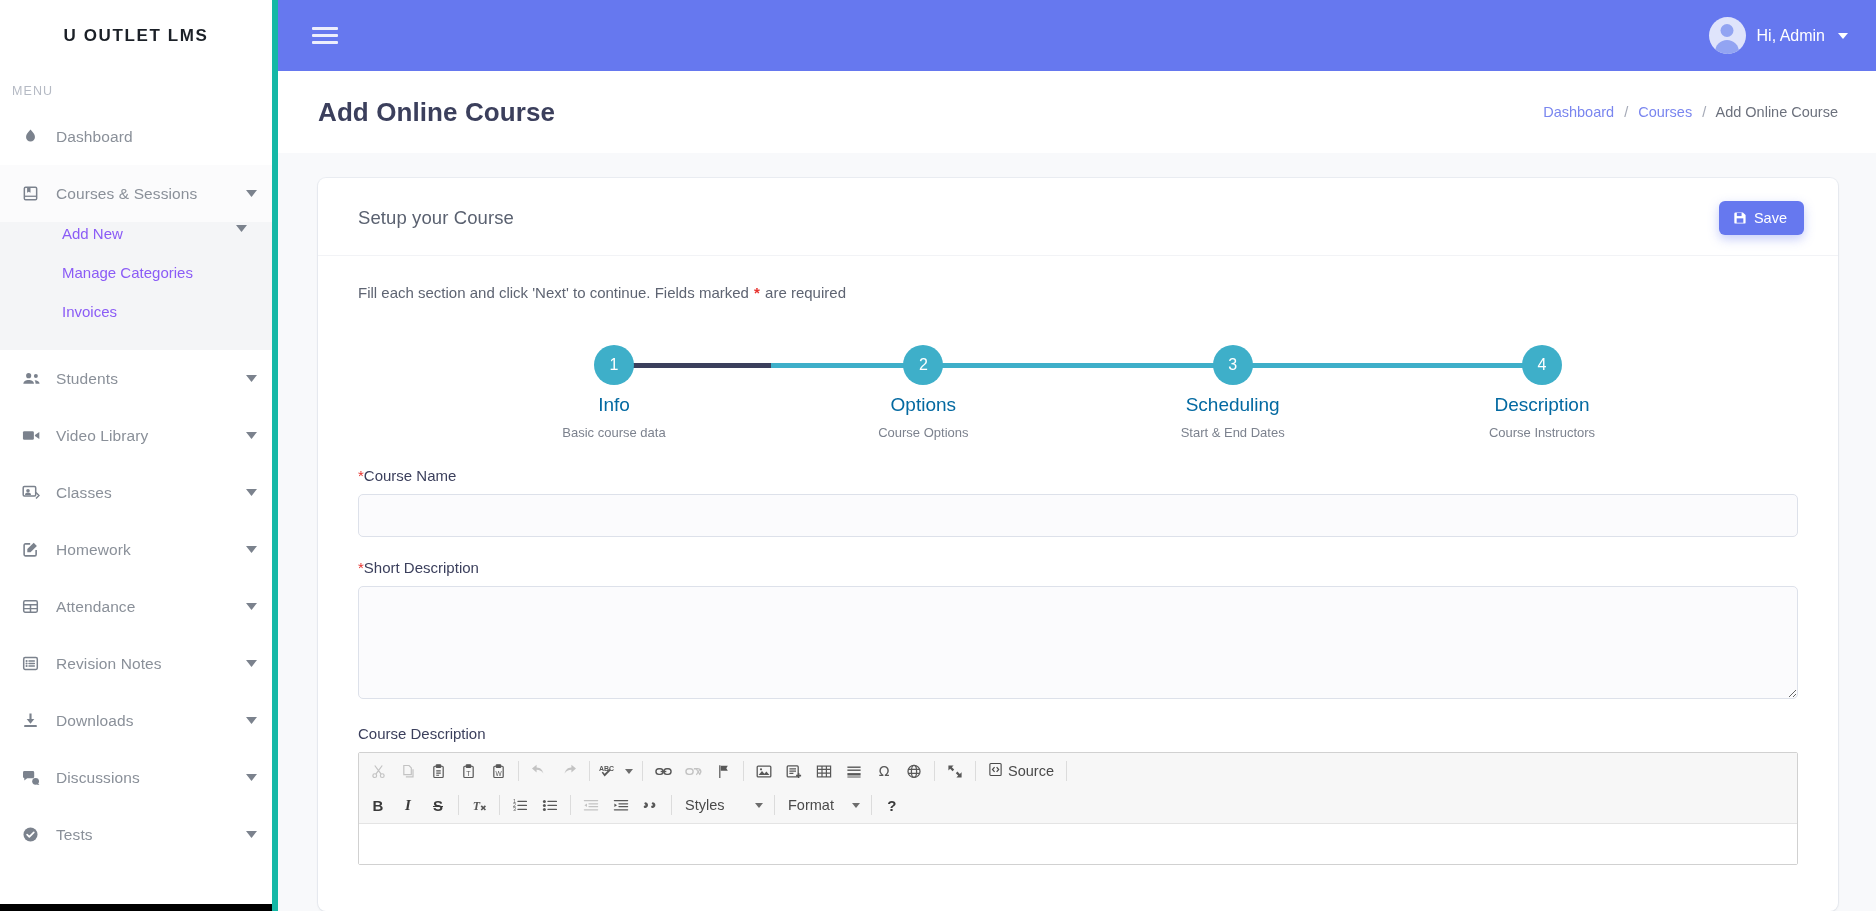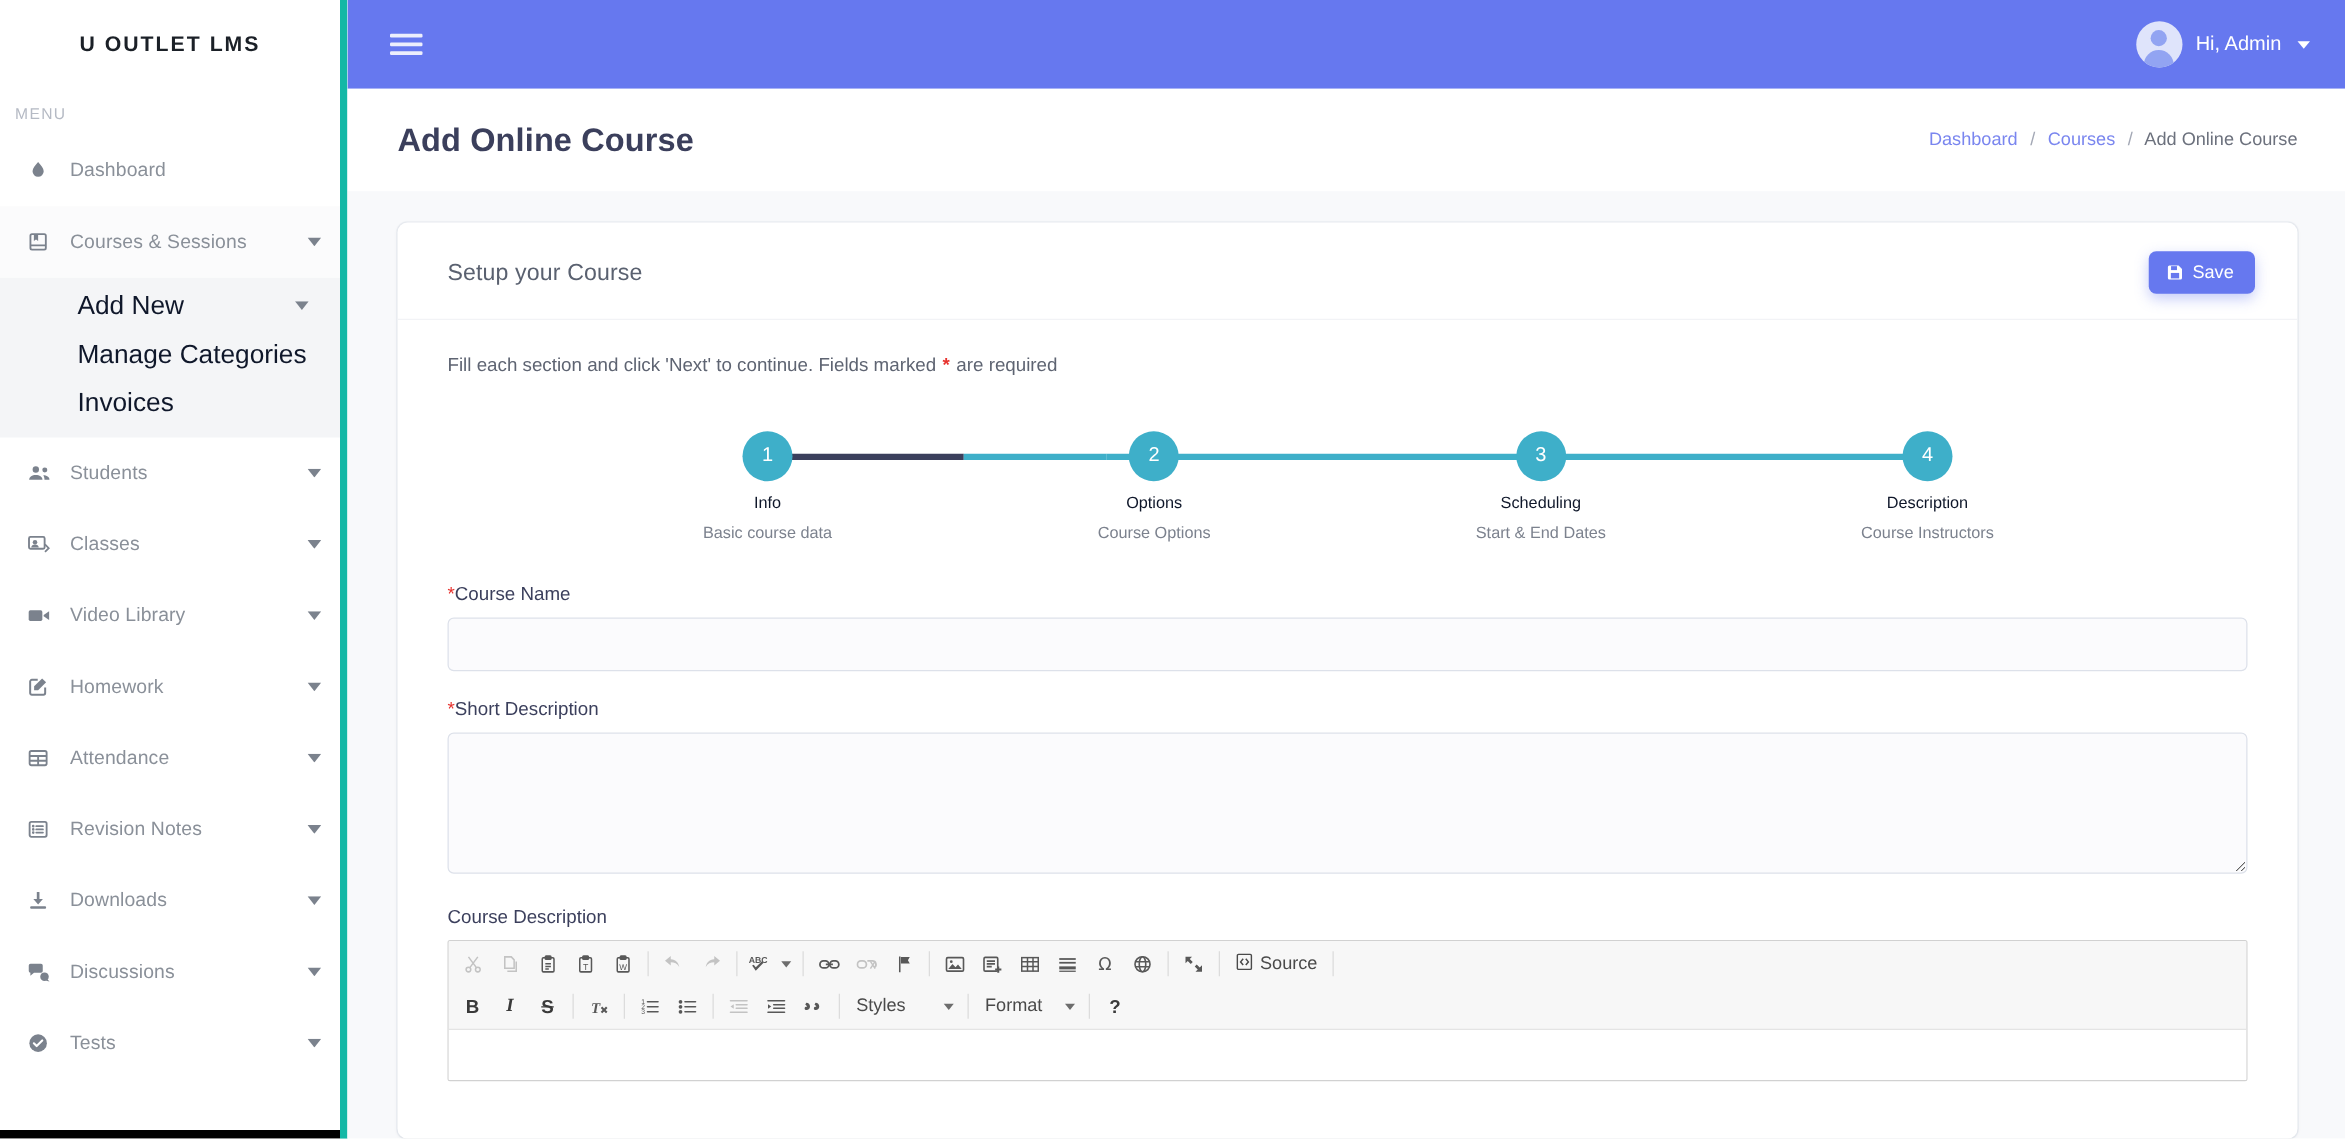--- a/index.html
+++ b/index.html
@@ -43,23 +43,23 @@
     font-size: 15.5px; color: #8a9099; flex: 1 1 auto; letter-spacing: .1px;
   }
   .caret {
     width: 26px; flex: 0 0 26px; display: flex; align-items: center;
     justify-content: flex-start; color: #7b828d;
   }
   .caret svg { display:block; }
 
   .submenu { background: #f4f5f7; padding: 3px 0 8px 0; }
   .sub-item {
-    display: flex; align-items: center; height: 39px;
+    display: flex; align-items: flex-start; height: 39px;
     padding-left: 62px; cursor: pointer;
-    font-size: 21px; color: #0f172a;
+    font-size: 15px; color: #8b5cf6;
   }
   .sub-item .sub-text { flex: 1 1 auto; }
   .sub-item .caret { margin-right: 10px; }
 
   .sidebar-hscroll {
     position: absolute; left: 0; bottom: 0; width: 300px; height: 7px;
     background: #000000;
   }
 
   
@@ -145,21 +145,21 @@
     position: absolute; top: 0; left: 0; right: 0;
     display: flex; justify-content: space-between;
   }
   .step { width: 200px; text-align: center; position: relative; }
   .step-circle {
     width: 40px; height: 40px; border-radius: 50%;
     background: #3eafc9; color: #ffffff; font-size: 16px;
     display: flex; align-items: center; justify-content: center;
     margin: 8px auto 0 auto; position: relative; z-index: 3; cursor: pointer;
   }
-  .step-name { margin-top: 9px; font-size: 13px; color: #0f172a; }
+  .step-name { margin-top: 9px; font-size: 19px; color: #0369a1; }
   .step-desc { margin-top: 9px; font-size: 13px; color: #7c828e; }
 
   
   .field { margin-bottom: 22px; }
   .f-label { font-size: 15px; color: #3b3f5c; margin-bottom: 10px; display: block; }
   .f-label .req { color: #e7322e; }
   .f-input {
     width: 100%; height: 43px; border: 1px solid #dde1ea; border-radius: 5px;
     background: #fbfbfd; padding: 0 14px; font-size: 15px; color: #3b3f5c;
     font-family: "Liberation Sans", sans-serif; outline: none;
@@ -273,43 +273,43 @@
       <span class="nav-text">Students</span>
       <span class="caret">
         <svg width="11" height="7" viewBox="0 0 11 7" fill="currentColor">
             <path d="M0 0h11L5.5 7z"></path>
           </svg>
       </span>
     </div>
 
     <div class="nav-item">
       <span class="nav-icon">
+        <svg width="19" height="15" viewBox="0 0 20 14" fill="currentColor">
+            <rect x="1" y="2.5" width="11.5" height="9" rx="1.4"></rect>
+            <path d="M13.6 6.4l4.6-3v7.2l-4.6-3z"></path>
+          </svg>
+      </span>
+      <span class="nav-text">Video Library</span>
+      <span class="caret">
+        <svg width="11" height="7" viewBox="0 0 11 7" fill="currentColor">
+            <path d="M0 0h11L5.5 7z"></path>
+          </svg>
+      </span>
+    </div>
+
+    <div class="nav-item">
+      <span class="nav-icon">
         <svg width="18" height="17" viewBox="0 0 18 16" fill="none" stroke="currentColor" stroke-width="1.5">
             <rect x="1.2" y="2" width="12.5" height="9.5" rx="1.2"></rect>
             <circle cx="6" cy="6.2" r="1.8" fill="currentColor" stroke="none"></circle>
             <path d="M3 10.4c0-1.6 1.4-2.4 3-2.4s3 .8 3 2.4z" fill="currentColor" stroke="none"></path>
             <path d="M14 14l3-3-3-3" stroke-width="1.4"></path>
           </svg>
       </span>
       <span class="nav-text">Classes</span>
-      <span class="caret">
-        <svg width="11" height="7" viewBox="0 0 11 7" fill="currentColor">
-            <path d="M0 0h11L5.5 7z"></path>
-          </svg>
-      </span>
-    </div>
-
-    <div class="nav-item">
-      <span class="nav-icon">
-        <svg width="19" height="15" viewBox="0 0 20 14" fill="currentColor">
-            <rect x="1" y="2.5" width="11.5" height="9" rx="1.4"></rect>
-            <path d="M13.6 6.4l4.6-3v7.2l-4.6-3z"></path>
-          </svg>
-      </span>
-      <span class="nav-text">Video Library</span>
       <span class="caret">
         <svg width="11" height="7" viewBox="0 0 11 7" fill="currentColor">
             <path d="M0 0h11L5.5 7z"></path>
           </svg>
       </span>
     </div>
 
     <div class="nav-item">
       <span class="nav-icon">
         <svg width="17" height="17" viewBox="0 0 16 16" fill="none" stroke="currentColor" stroke-width="1.5">

